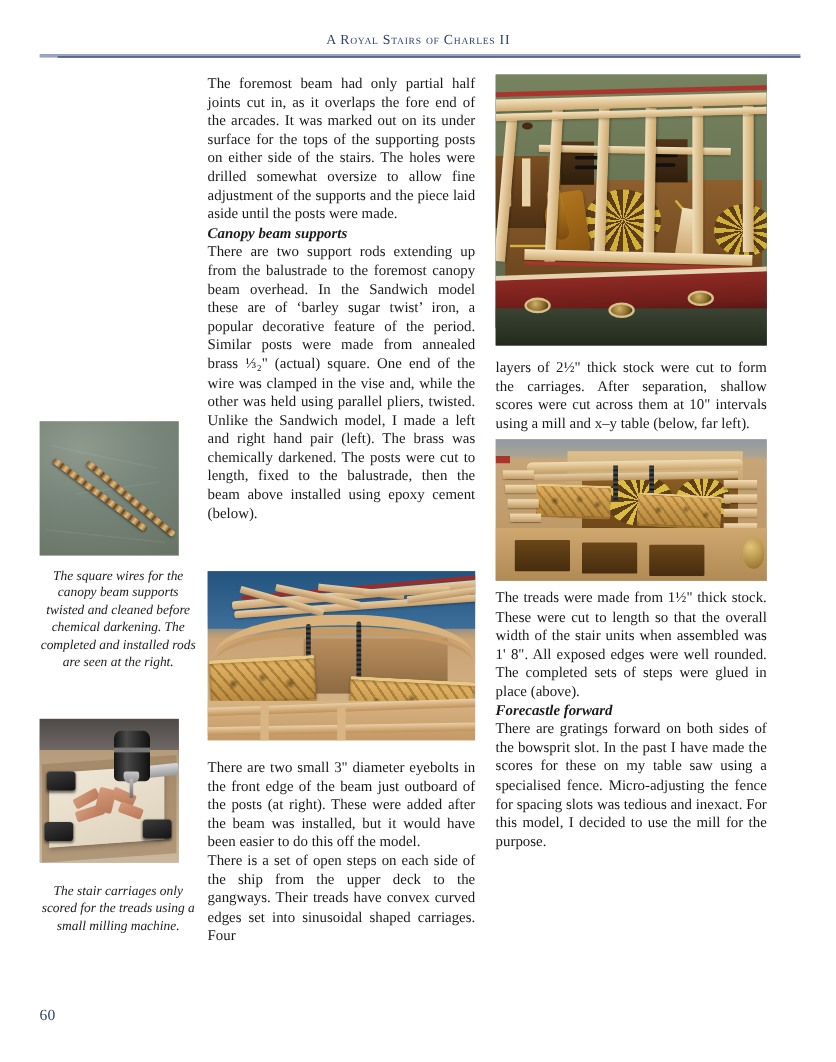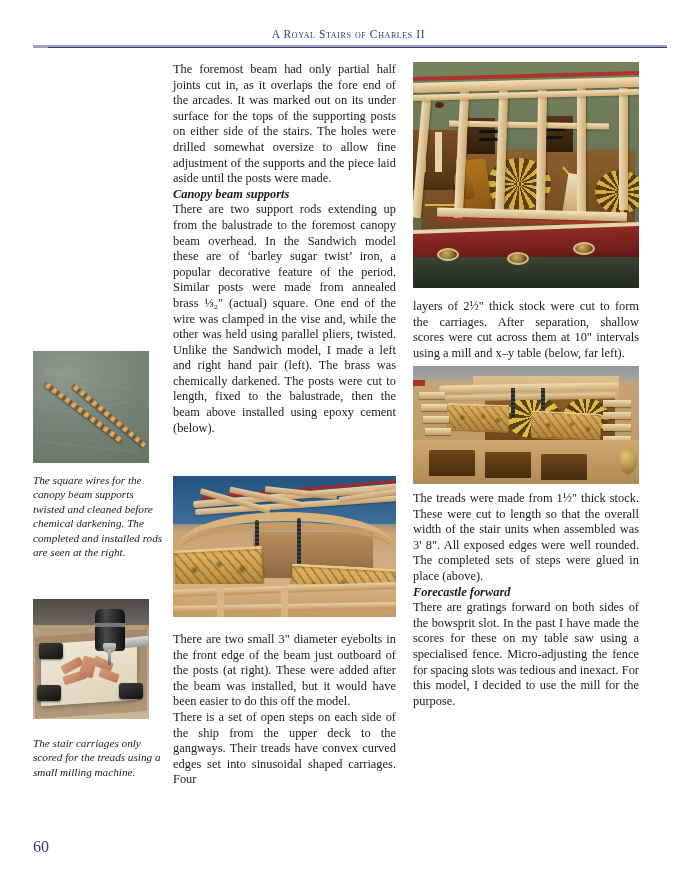--- a/index.html
+++ b/index.html
@@ -72,29 +72,29 @@
     line-height: 15.6px;
     font-weight: bold;
     text-align: left;
   }
   .gap-before { margin-top: 12px; font-style: italic; }
 
   .caption {
     font-style: italic;
     font-size: 11.2px;
     line-height: 14.4px;
-    text-align: left;
+    text-align: center;
     margin: 20px 0 0 0;
   }
 
   .pagenum {
     position: absolute;
     left: 33px;
     top: 838px;
-    font-size: 16px;
+    font-size: 13px;
     color: #2e3f74;
   }
 
   
   .figure {
     position: absolute;
     overflow: hidden;
   }
   .ph { position:absolute; }
 
@@ -558,20 +558,20 @@
     <div class="step" id="spr3"></div>
     <div class="step" id="spr4"></div>
     <div class="ph" id="st-gratings"></div>
     <div class="grate-hole" id="gh1"></div>
     <div class="grate-hole" id="gh2"></div>
     <div class="grate-hole" id="gh3"></div>
     <div class="ph" id="st-brassright"></div>
   </div>
 
   <div class="col col-right" style="top:491px;">
-    <p class="body">The treads were made from 1½" thick stock. These were cut to length so that the overall width of the stair units when assembled was 3' 8". All exposed edges were well rounded. The completed sets of steps were glued in place (above).</p>
+    <p class="body">The treads were made from 1½" thick stock. These were cut to length so that the overall width of the stair units when assembled was 1' 8". All exposed edges were well rounded. The completed sets of steps were glued in place (above).</p>
     <h3 class="subhead gap-before">Forecastle forward</h3>
     <p class="body">There are gratings forward on both sides of the bowsprit slot. In the past I have made the scores for these on my table saw using a specialised fence. Micro-adjusting the fence for spacing slots was tedious and inexact. For this model, I decided to use the mill for the purpose.</p>
   </div>
 
   <div class="pagenum">60</div>
 
 </div>
 
 </body></html>

